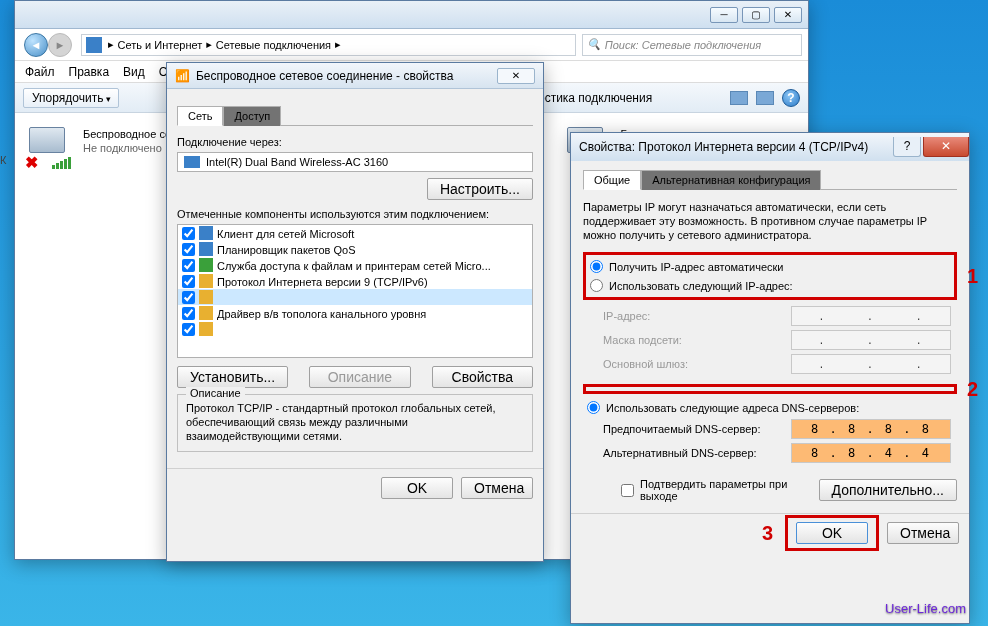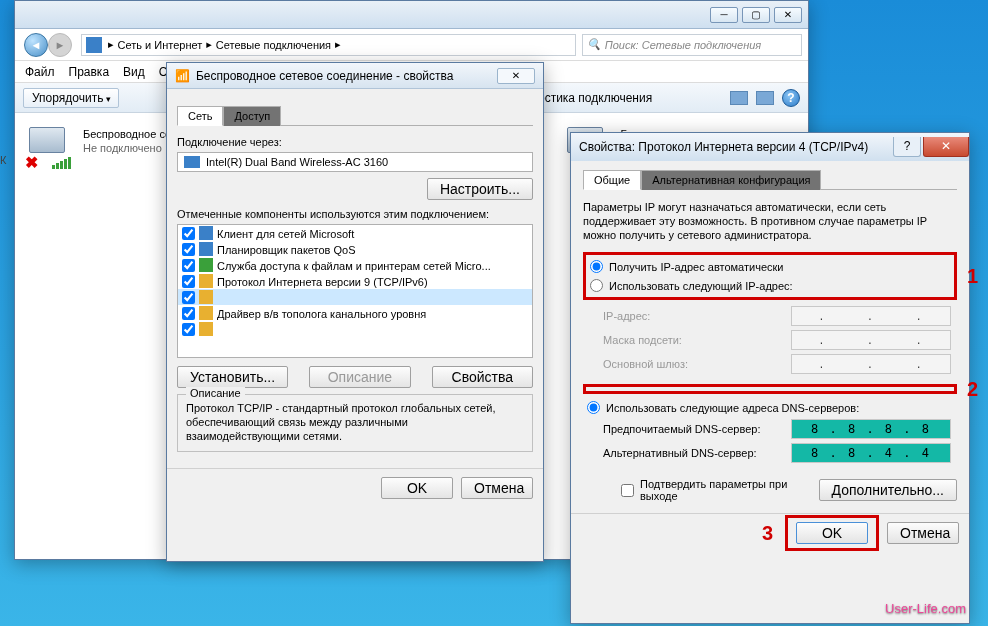--- a/index.html
+++ b/index.html
@@ -68,28 +68,28 @@
 .ipclose { width: 46px; height: 20px; background: linear-gradient(180deg,#e98a7a,#c84a30); border: 1px solid #a03020; border-top: none; color: #fff; font-size: 12px; text-align: center; line-height: 18px; cursor: pointer; border-bottom-left-radius: 3px; border-bottom-right-radius: 3px; }
 .iphelp { width: 28px; height: 20px; border: 1px solid #9ab4cc; border-top: none; background: #e8f0f8; text-align: center; font-size: 12px; line-height: 18px; margin-right: 2px; border-bottom-left-radius: 3px; border-bottom-right-radius: 3px; }
 .ipbody { padding: 8px 12px; font-size: 11px; }
 .desc { font-size: 11px; line-height: 14px; margin-bottom: 10px; }
 .radioline { display: flex; align-items: center; gap: 6px; padding: 3px 4px; font-size: 11px; }
 .radioline input { margin: 0; }
 .redbox { border: 3px solid #d00000; padding: 2px 0; margin-bottom: 4px; position: relative; }
 .redlabel { position: absolute; right: -24px; top: 50%; transform: translateY(-50%); color: #d00000; font-size: 20px; font-weight: bold; }
 .iprow { display: flex; align-items: center; justify-content: space-between; padding: 2px 6px 2px 20px; font-size: 11px; }
 .iprow.dis { color: #999; }
-.ipfield { width: 160px; height: 20px; border: 1px solid #c8c8c8; background: #14b8a6; display: flex; align-items: center; justify-content: space-around; font-family: monospace; font-size: 12px; letter-spacing: 2px; padding: 0 6px; }
+.ipfield { width: 160px; height: 20px; border: 1px solid #c8c8c8; background: #fdba74; display: flex; align-items: center; justify-content: space-around; font-family: monospace; font-size: 12px; letter-spacing: 2px; padding: 0 6px; }
 .ipfield.dis { background: #f4f4f4; color: #aaa; }
 .ipdot { color: #333; }
 .chkline { display: flex; align-items: center; gap: 6px; font-size: 11px; padding: 3px 0; }
 .footrow { display: flex; justify-content: space-between; align-items: center; margin-top: 10px; padding-left: 38px; }
 .redbox-ok { border: 3px solid #d00000; padding: 4px 8px; display: inline-block; position: relative; }
 .redbox-ok .redlabel { left: -26px; right: auto; }
-.watermark { position:absolute; right:22px; bottom:10px; color:#ec4899; font-size:13px; text-shadow:0 1px 2px rgba(0,0,0,0.6); }
+.watermark { position:absolute; right:22px; bottom:10px; color:#6d28d9; font-size:13px; text-shadow:0 1px 2px rgba(0,0,0,0.6); }
 .leftcut { position:absolute; left:0; top:154px; color:#444; font-size:11px; }
 </style>
 </head>
 <body>
 
 <div class="leftcut">К</div>
 
 <div class="window explorer">
   <div class="titlebar">
     <div class="tbtn">─</div>

